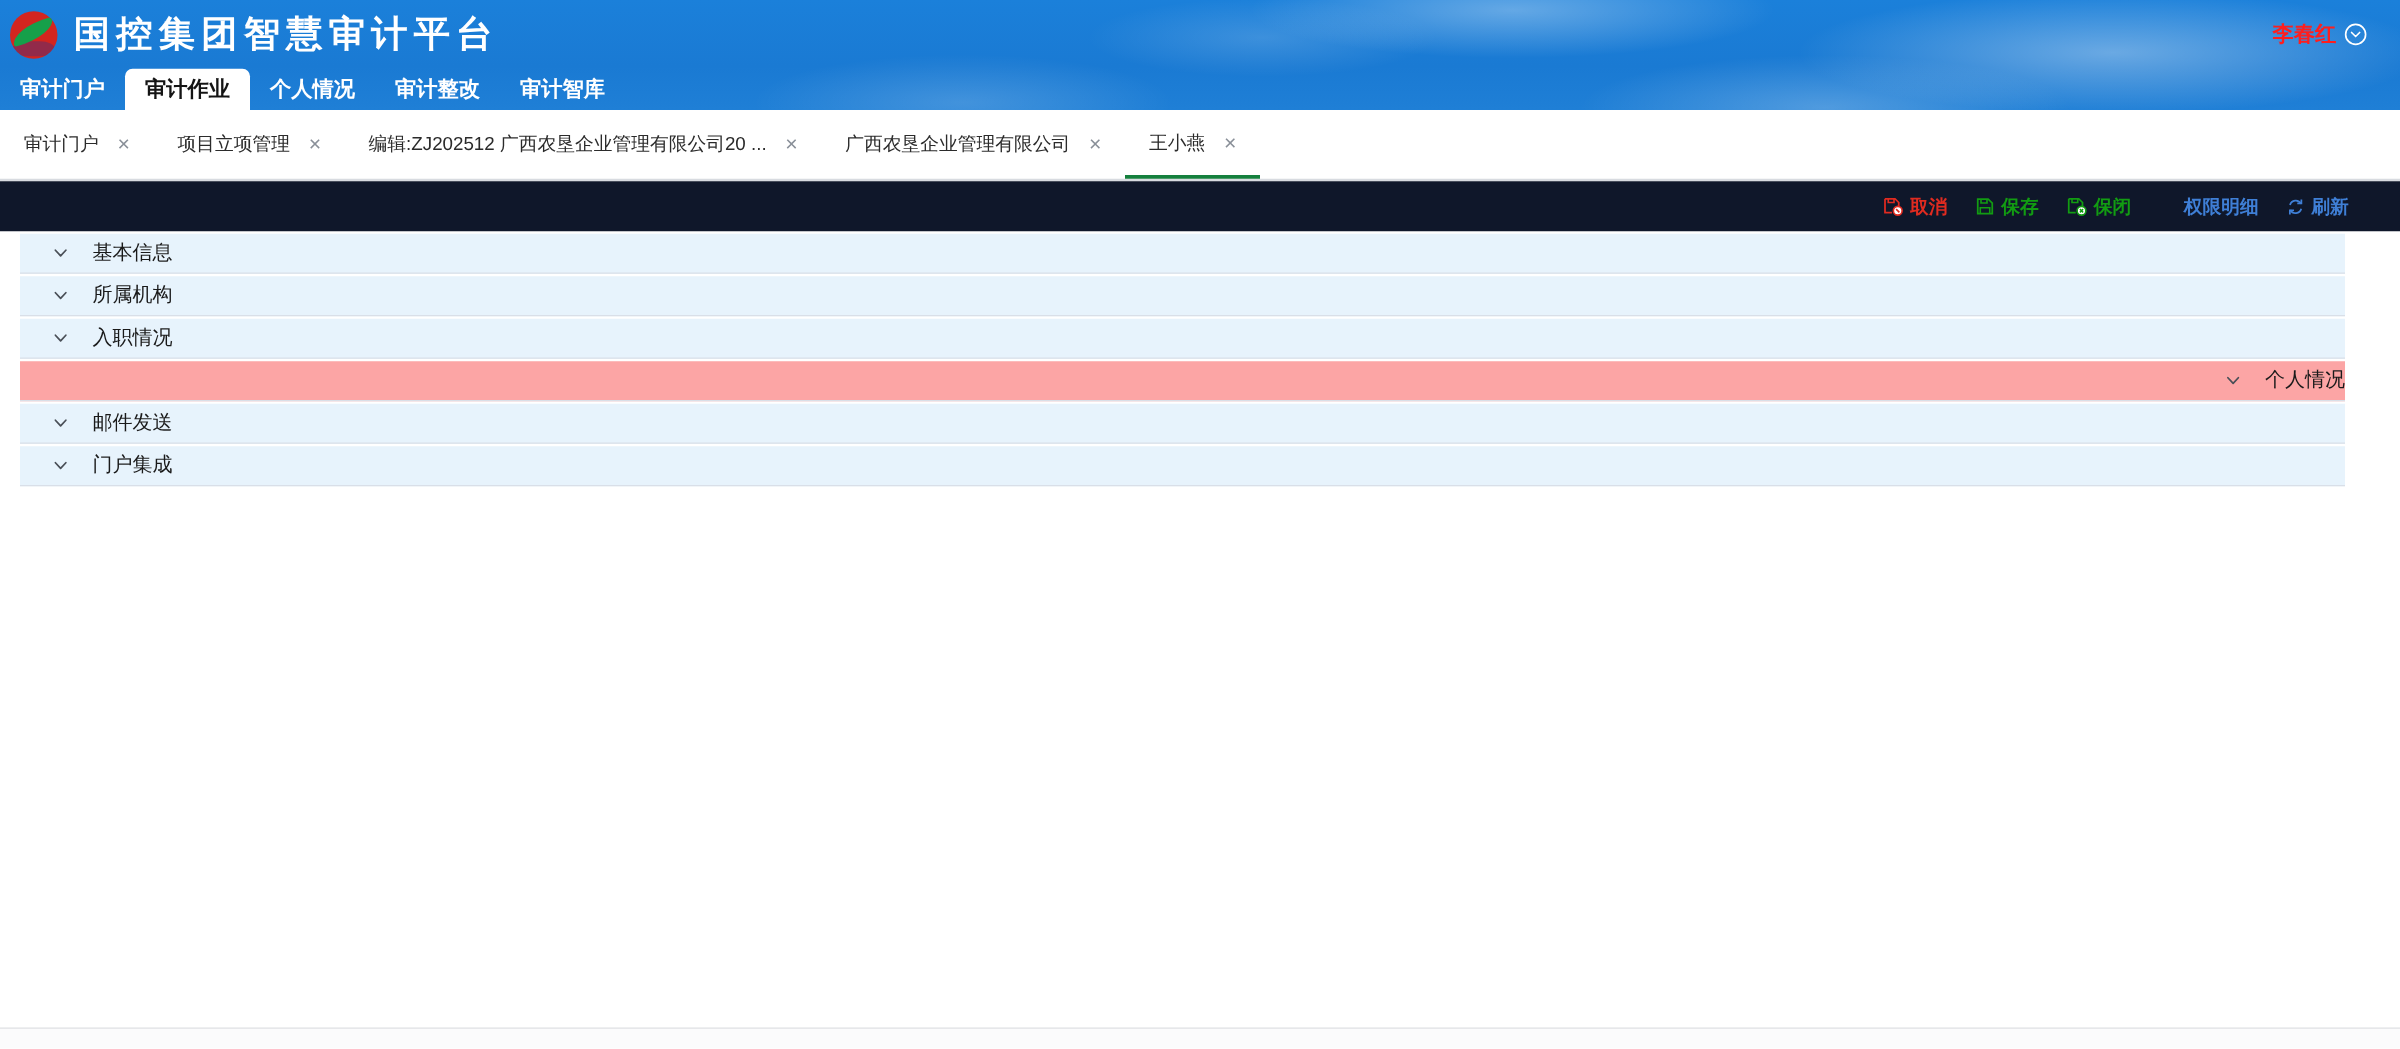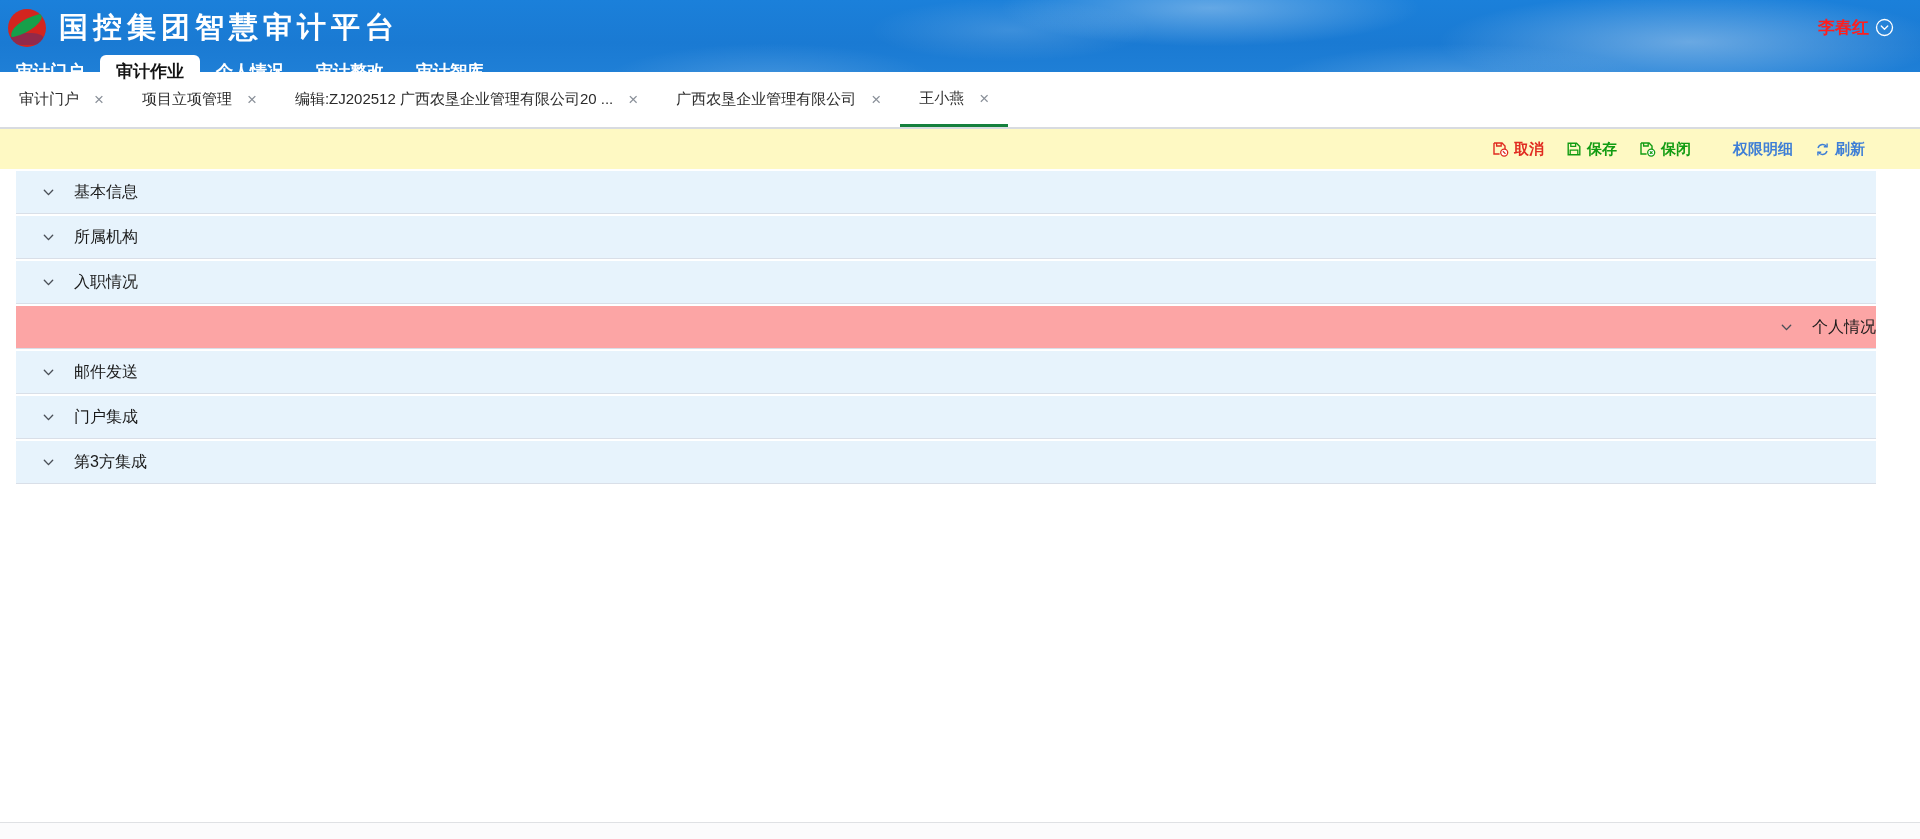--- a/index.html
+++ b/index.html
@@ -1,21 +1,21 @@
 <!DOCTYPE html>
 <html><head>
 <meta charset="utf-8">
 <style>
   * { margin:0; padding:0; box-sizing:border-box; }
   html,body { width:1920px; height:839px; overflow:hidden; background:#fff;
     font-family:"Liberation Sans","DejaVu Sans",sans-serif; position:relative; }
 
   
   .header {
-    height:72px; position:relative;
+    height:88px; position:relative;
     background:
       radial-gradient(ellipse 300px 55px at 1210px 8px,  rgba(255,255,255,.32), rgba(255,255,255,0) 70%),
       radial-gradient(ellipse 360px 70px at 1690px 42px, rgba(255,255,255,.35), rgba(255,255,255,0) 70%),
       radial-gradient(ellipse 280px 60px at 1460px 86px, rgba(255,255,255,.22), rgba(255,255,255,0) 70%),
       radial-gradient(ellipse 240px 55px at 770px 82px,  rgba(255,255,255,.16), rgba(255,255,255,0) 70%),
       radial-gradient(ellipse 200px 45px at 1010px 30px, rgba(255,255,255,.15), rgba(255,255,255,0) 70%),
       linear-gradient(180deg,#1b80da 0%,#1a7ad3 60%,#1f7fd6 100%);
   }
   .hdr-top { display:flex; align-items:center; height:55px; padding:0 26px 0 8px; }
   .logo { width:38px; height:38px; margin-right:13px; position:relative; flex:none; }
@@ -36,33 +36,33 @@
 
   
   .tabbar { height:57px; background:#fff; border-bottom:2px solid #d8dbe0;
     display:flex; align-items:stretch; }
   .tab { display:flex; align-items:center; gap:15px; padding:0 19px; font-size:15px;
     color:#2b2b2b; white-space:nowrap; cursor:pointer; box-sizing:border-box; }
   .tab.active { border-bottom:3px solid #15803d; }
   .tab .close { color:#8a9099; font-size:17px; line-height:1; cursor:pointer; }
 
   
-  .toolbar { height:40px; background:#fef9c3; display:flex; align-items:center;
-    justify-content:flex-end; padding-right:55px; gap:22px; }
+  .toolbar { height:40px; background:#0f172a; display:flex; align-items:center;
+    justify-content:flex-end; padding-right:41px; gap:22px; }
   .tbtn { display:flex; align-items:center; gap:5px; font-size:15px; font-weight:bold;
     cursor:pointer; white-space:nowrap; }
   .tbtn.red   { color:#e02b20; }
   .tbtn.green { color:#129c12; }
   .tbtn.blue  { color:#3f7fd6; }
   .tbtn.perm  { margin-left:20px;align-items:flex-end; }
   .tbtn svg { flex:none; }
 
   
   .accordion { margin:2px 44px 0 16px; }
-  .acc-row { height:43px; display:flex; align-items:center; padding-left:26px;
+  .acc-row { height:32px; display:flex; align-items:center; padding-left:26px;
     background:#e7f3fc; border-bottom:1px solid #d9dfe8; margin-bottom:2px; cursor:pointer; }
   .acc-row.alt { background:#fca5a5;justify-content:flex-end; }
   .chev { margin-right:19px; display:flex; align-items:center; }
   .acc-label { font-size:16px; color:#1a1a1a; }
 
   
   .bottom-strip { position:absolute; left:0; top:822px; width:1920px; height:17px;
     border-top:1px solid #dfe1e4; background:#fbfbfc; }
 </style>
 </head>
@@ -202,23 +202,15 @@
     <span class="acc-label">邮件发送</span>
   </div>
   <div class="acc-row">
     <span class="chev">
         <svg width="13" height="13" viewBox="0 0 14 14">
           <path d="M2.5 4.5 L7 9.3 L11.5 4.5" fill="none" stroke="#4a4f57" stroke-width="1.5" stroke-linecap="round" stroke-linejoin="round"></path>
         </svg>
       </span>
     <span class="acc-label">门户集成</span>
   </div>
-  <div class="acc-row">
-    <span class="chev">
-        <svg width="13" height="13" viewBox="0 0 14 14">
-          <path d="M2.5 4.5 L7 9.3 L11.5 4.5" fill="none" stroke="#4a4f57" stroke-width="1.5" stroke-linecap="round" stroke-linejoin="round"></path>
-        </svg>
-      </span>
-    <span class="acc-label">第3方集成</span>
-  </div>
 </div>
 
 <div class="bottom-strip"></div>
 
 </body></html>

